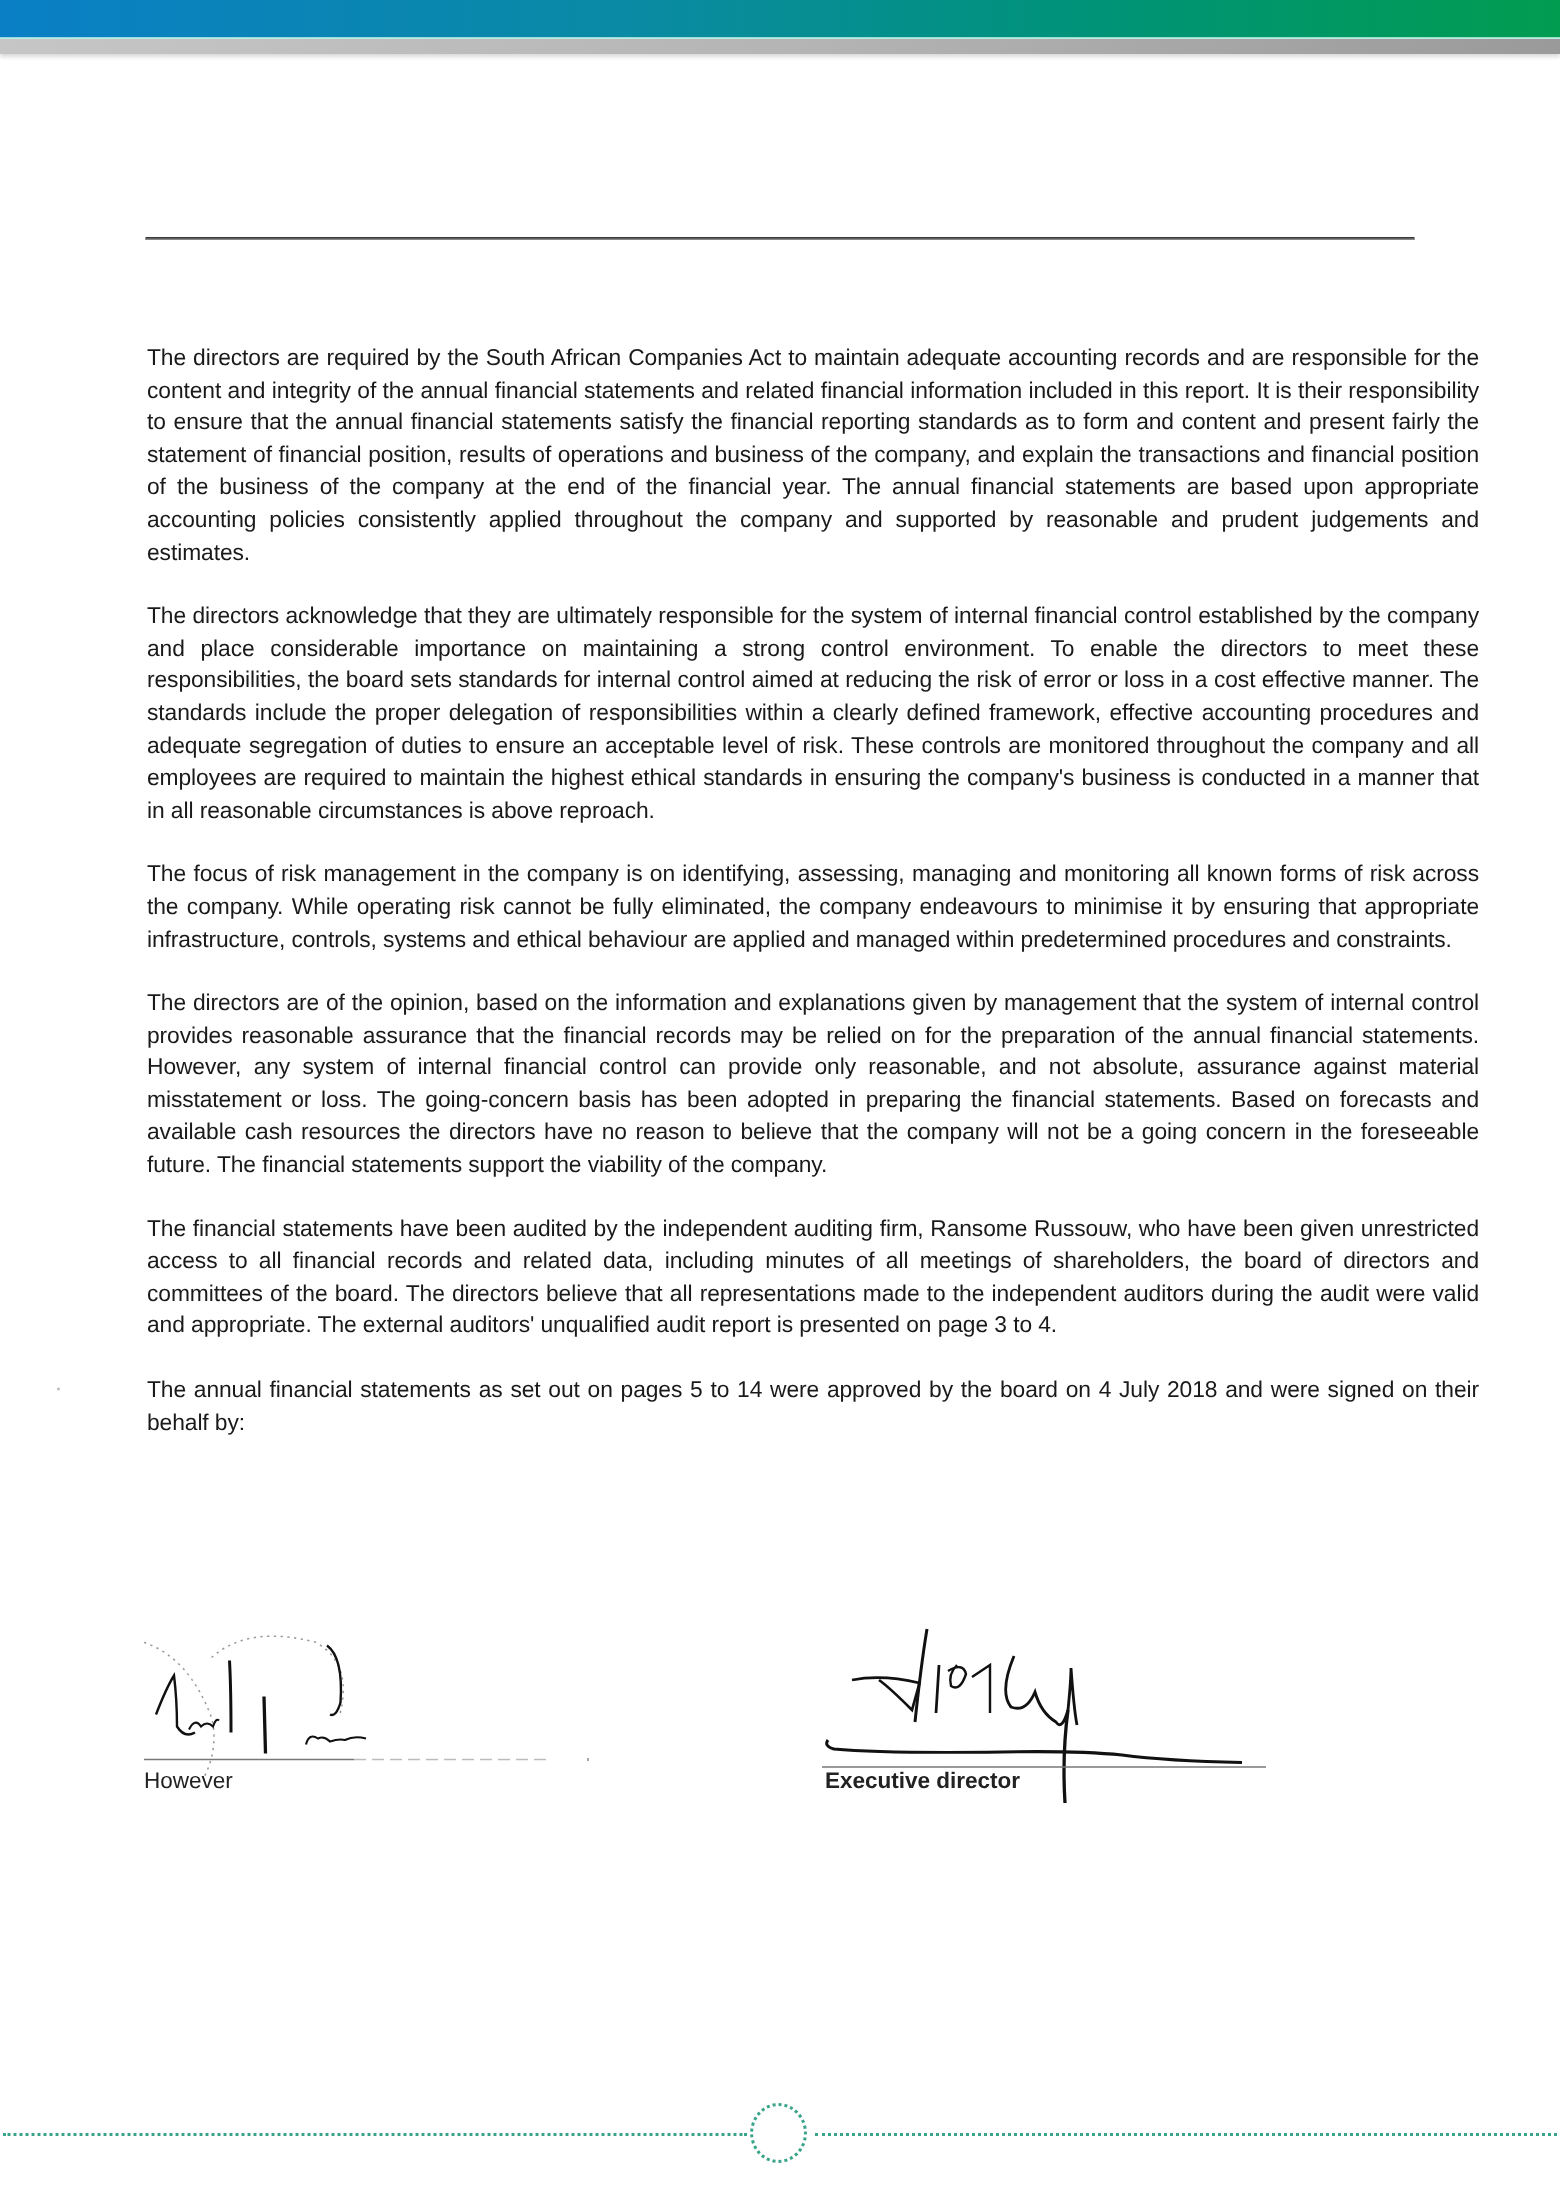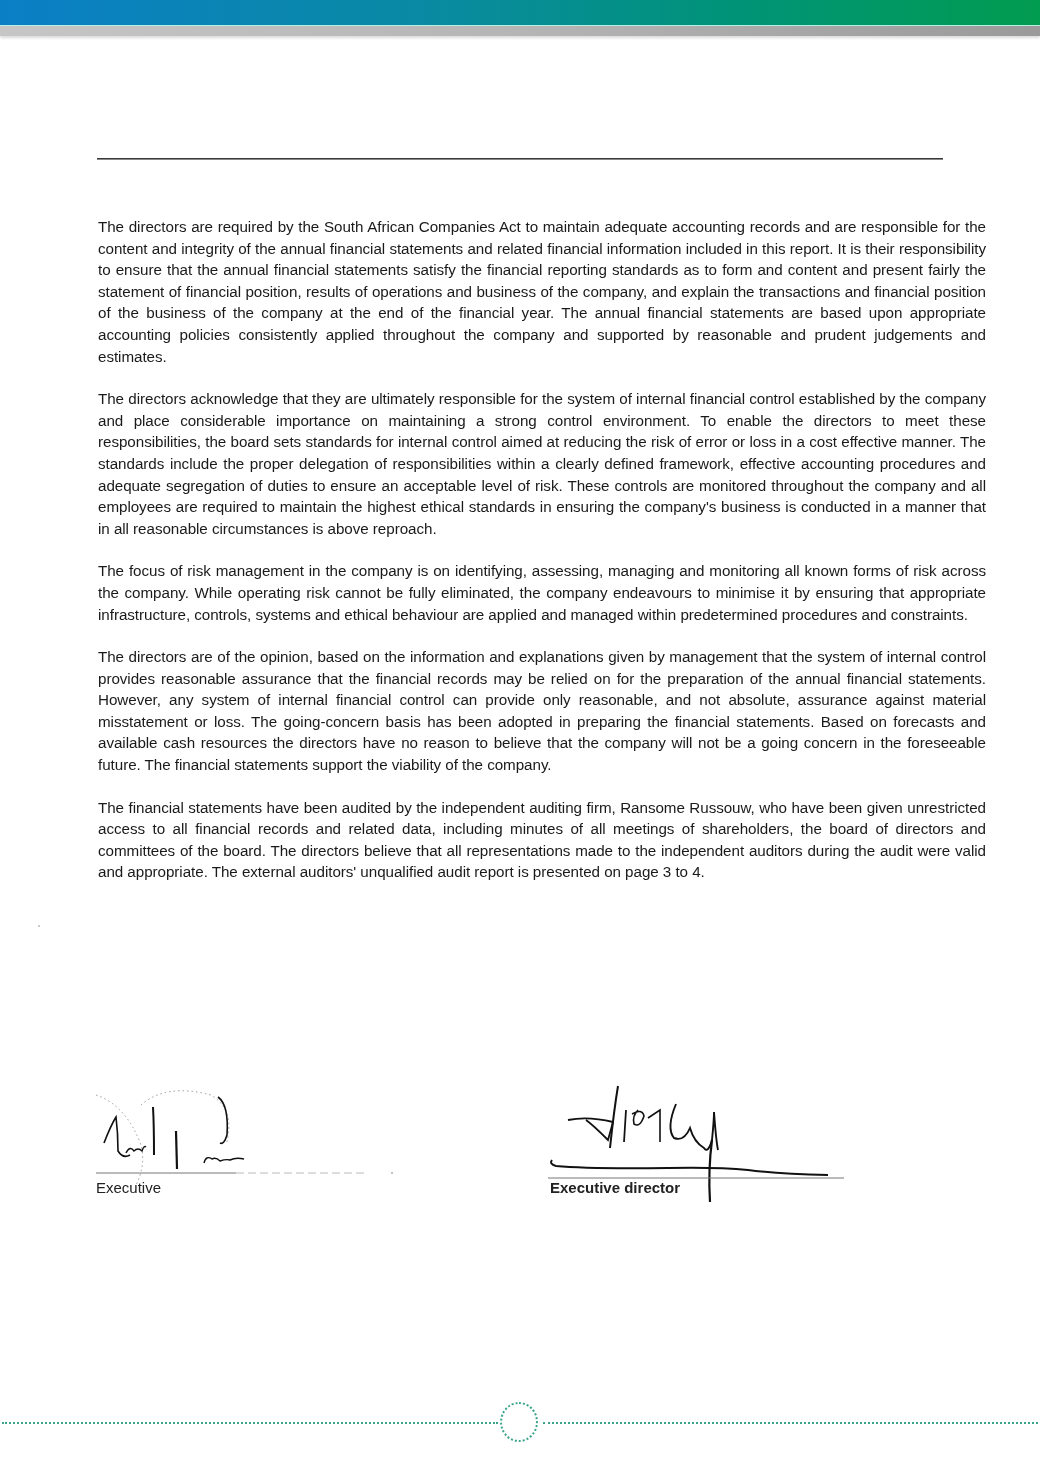--- a/index.html
+++ b/index.html
@@ -14,21 +14,21 @@
     .top-grey {
       position: absolute; left: 0; top: 26px; width: 1040px; height: 10px;
       background: linear-gradient(90deg, #c6c6c6 0%, #b5b5b5 50%, #9a9a9a 100%);
       box-shadow: 0 2px 3px rgba(0,0,0,0.15);
     }
     .title-rule {
       position: absolute; left: 97px; top: 158px; width: 846px; height: 1px; background: #3a3a3a;
       border-bottom: 0.5px solid #888;
     }
     .content {
-      position: absolute; left: 98px; top: 216px; width: 888px;
+      position: absolute; left: 98px; top: 228px; width: 888px;
       font-family: "Liberation Sans", sans-serif; font-size: 15.2px; line-height: 21.6px;
       color: #1a1a1a; text-align: justify; letter-spacing: -0.05px;
     }
     .content p { margin: 0 0 21px 0; }
     .stray-dot {
       position: absolute; left: 38px; top: 925px; width: 2px; height: 2px; background: #bbb; border-radius: 1px;
     }
     .sig-block { position: absolute; font-family: "Liberation Sans", sans-serif; }
     .sig-left { left: 96px; top: 1085px; width: 305px; height: 115px; }
     .sig-right { left: 548px; top: 1080px; width: 300px; height: 130px; }
@@ -56,39 +56,40 @@
 <div class="top-grey"></div>
 
 <div class="title-rule"></div>
 
 <div class="content">
   <p>The directors are required by the South African Companies Act to maintain adequate accounting records and are responsible for the content and integrity of the annual financial statements and related financial information included in this report. It is their responsibility to ensure that the annual financial statements satisfy the financial reporting standards as to form and content and present fairly the statement of financial position, results of operations and business of the company, and explain the transactions and financial position of the business of the company at the end of the financial year. The annual financial statements are based upon appropriate accounting policies consistently applied throughout the company and supported by reasonable and prudent judgements and estimates.</p>
   <p>The directors acknowledge that they are ultimately responsible for the system of internal financial control established by the company and place considerable importance on maintaining a strong control environment. To enable the directors to meet these responsibilities, the board sets standards for internal control aimed at reducing the risk of error or loss in a cost effective manner. The standards include the proper delegation of responsibilities within a clearly defined framework, effective accounting procedures and adequate segregation of duties to ensure an acceptable level of risk. These controls are monitored throughout the company and all employees are required to maintain the highest ethical standards in ensuring the company's business is conducted in a manner that in all reasonable circumstances is above reproach.</p>
   <p>The focus of risk management in the company is on identifying, assessing, managing and monitoring all known forms of risk across the company. While operating risk cannot be fully eliminated, the company endeavours to minimise it by ensuring that appropriate infrastructure, controls, systems and ethical behaviour are applied and managed within predetermined procedures and constraints.</p>
   <p>The directors are of the opinion, based on the information and explanations given by management that the system of internal control provides reasonable assurance that the financial records may be relied on for the preparation of the annual financial statements. However, any system of internal financial control can provide only reasonable, and not absolute, assurance against material misstatement or loss. The going-concern basis has been adopted in preparing the financial statements. Based on forecasts and available cash resources the directors have no reason to believe that the company will not be a going concern in the foreseeable future. The financial statements support the viability of the company.</p>
   <p>The financial statements have been audited by the independent auditing firm, Ransome Russouw, who have been given unrestricted access to all financial records and related data, including minutes of all meetings of shareholders, the board of directors and committees of the board. The directors believe that all representations made to the independent auditors during the audit were valid and appropriate.  The external auditors' unqualified audit report is presented on page 3 to 4.</p>
+  <p>The annual financial statements as set out on pages 5  to 14 were approved by the board on 4 July 2018 and were signed on their behalf by:</p>
 </div>
 
 <div class="stray-dot"></div>
 
 <div class="sig-block sig-left">
   <svg class="sig-svg" width="305" height="100" viewBox="0 0 305 100">
     <path d="M0 10 Q30 20 45 60 Q50 80 40 100" fill="none" stroke="#999" stroke-width="1" stroke-dasharray="1.5,3"></path>
     <path d="M45 20 Q70 -2 115 10 Q140 25 130 60" fill="none" stroke="#999" stroke-width="1" stroke-dasharray="1.5,3"></path>
     <path d="M8 58 Q15 40 20 32 Q22 48 22 66 Q27 74 34 70" fill="none" stroke="#111" stroke-width="1.6"></path>
     <path d="M30 68 Q34 60 38 66 Q42 62 46 66 Q48 60 50 62" fill="none" stroke="#111" stroke-width="1.4"></path>
     <path d="M57 22 Q58 40 58 70" fill="none" stroke="#111" stroke-width="2"></path>
     <path d="M80 46 L81 84" fill="none" stroke="#111" stroke-width="2.2"></path>
     <path d="M122 12 Q133 20 131 50 Q128 60 124 58" fill="none" stroke="#111" stroke-width="1.6"></path>
     <path d="M108 78 Q110 70 116 74 Q120 72 124 76 Q130 74 134 75 Q140 72 148 74" fill="none" stroke="#111" stroke-width="1.4"></path>
     <line x1="0" y1="88" x2="140" y2="88" stroke="#777" stroke-width="1"></line>
     <line x1="140" y1="88" x2="270" y2="88" stroke="#bbb" stroke-width="1" stroke-dasharray="8,4"></line>
     <line x1="296" y1="87" x2="296" y2="89" stroke="#888" stroke-width="1"></line>
   </svg>
-  <span class="sig-caption">Executive</span>
+  <span class="sig-caption">However</span>
 </div>
 
 <div class="sig-block sig-right">
   <svg class="sig-svg" width="300" height="130" viewBox="0 0 300 130">
     <path d="M20 40 Q40 36 65 42 L60 60 Q45 45 38 40" fill="none" stroke="#111" stroke-width="1.8"></path>
     <path d="M70 6 Q66 30 62 68" fill="none" stroke="#111" stroke-width="2"></path>
     <path d="M78 30 L76 62" fill="none" stroke="#111" stroke-width="1.8"></path>
     <path d="M84 34 Q94 28 96 36 Q92 48 86 44 Q84 36 90 30" fill="none" stroke="#111" stroke-width="1.6"></path>
     <path d="M100 38 L112 30 L112 62" fill="none" stroke="#111" stroke-width="1.6"></path>
     <path d="M128 24 Q118 48 126 58 Q136 62 142 48 Q146 62 156 68 Q160 74 164 60 Q166 40 166 32 Q168 60 170 70" fill="none" stroke="#111" stroke-width="1.9"></path>

